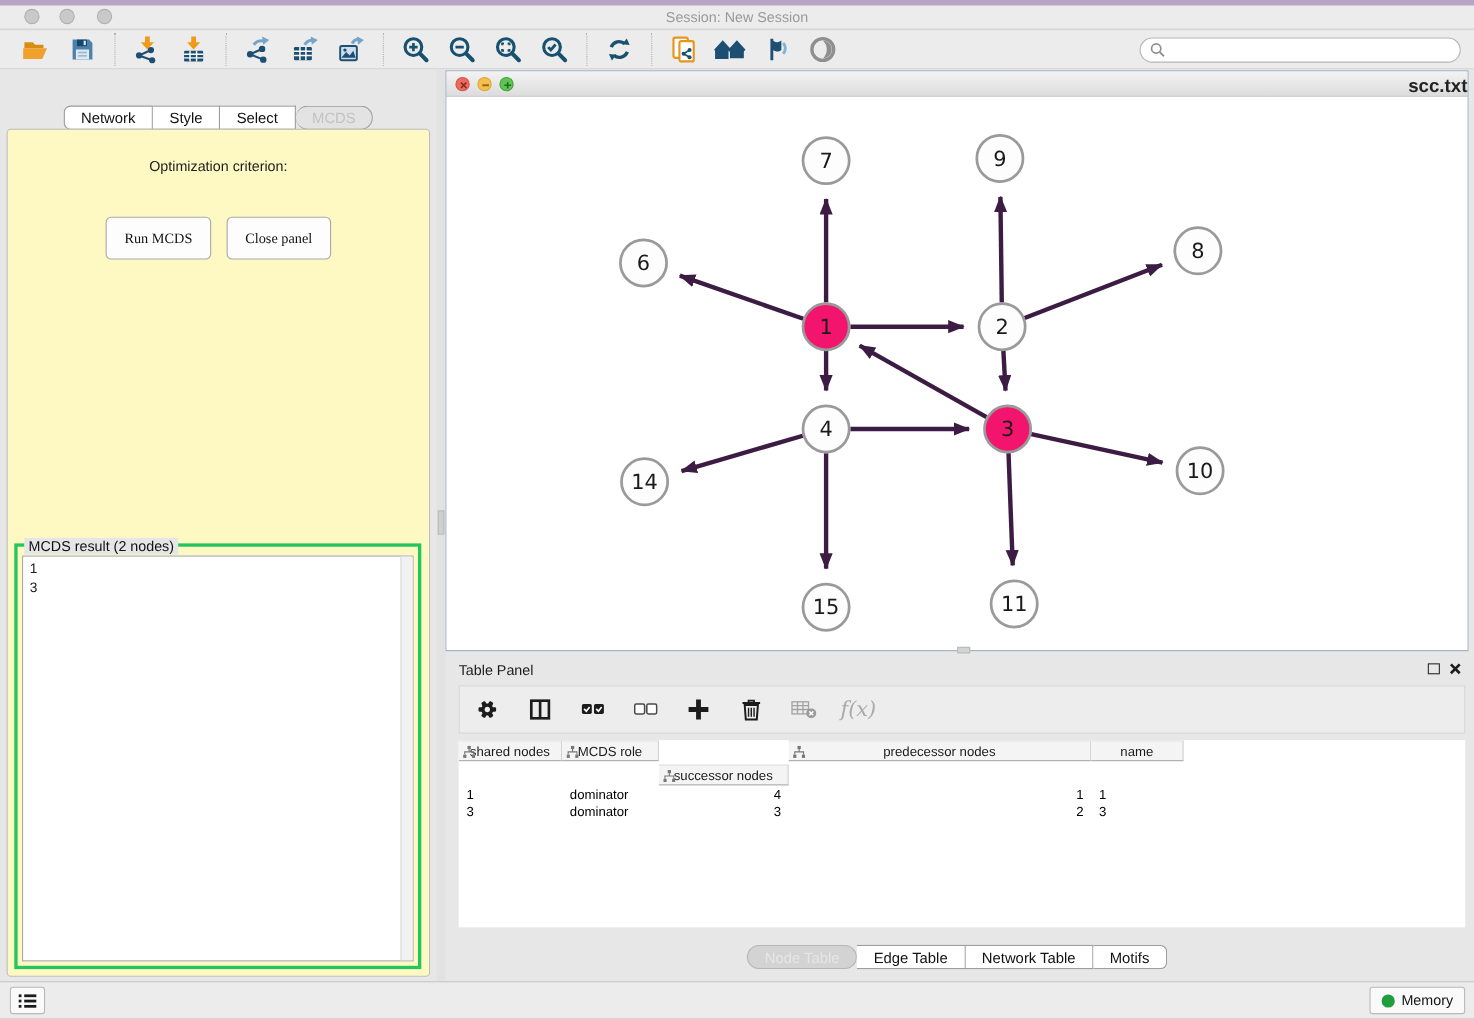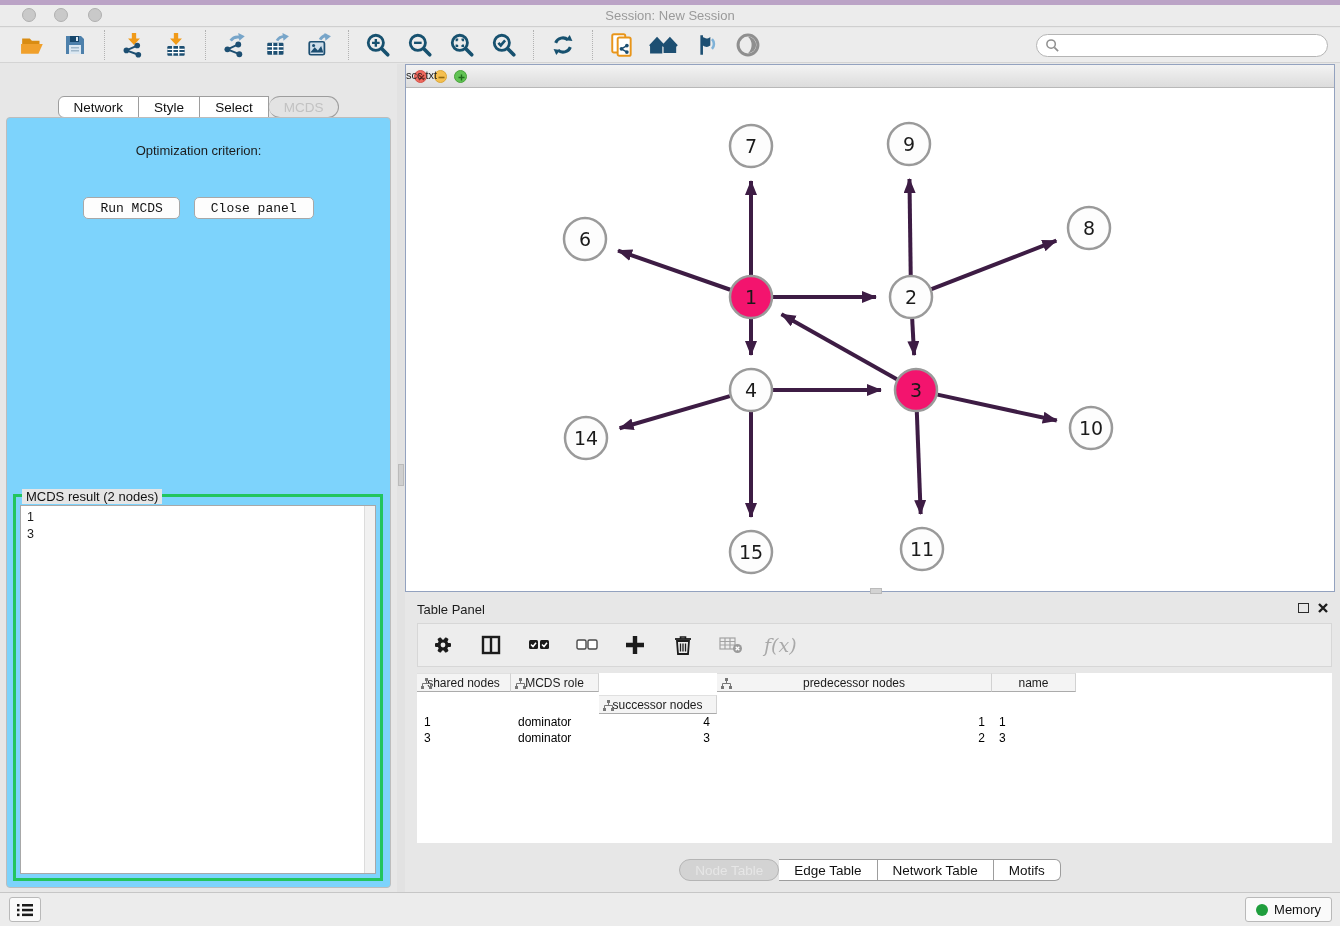--- a/index.html
+++ b/index.html
@@ -31,53 +31,53 @@
   .panel-head .ph-title{ position:absolute; left:12px; top:7px; font-size:13px; color:#1c1c1c; }
   .ph-icons{ position:absolute; right:10px; top:7px; display:flex; gap:8px; align-items:center; }
   .float-ico{ width:11px; height:10px; border:1.6px solid #2b2b2b; display:inline-block; }
   .cp-tabs{ position:absolute; top:32px; left:0; width:100%; display:flex; justify-content:center; }
   .tab{ height:22px; padding:0 15px; font-size:13.5px; display:flex; align-items:center;
         background:#fff; border:1px solid #9d9d9d; border-left:none; color:#111; }
   .tab:first-child{ border-left:1px solid #9d9d9d; border-radius:6px 0 0 6px; }
   .tab:last-child{ border-radius:0 6px 6px 0; }
   .tab.active{ background:#e3e3e3; color:#c2c2c2;border-radius:11px; }
   .cp-body{ position:absolute; top:53px; left:6px; right:6px; bottom:4px;
-            border:1px solid #bdbdbd; border-radius:4px; background:#7dd3fc; }
+            border:1px solid #bdbdbd; border-radius:4px; background:#fef9c3; }
   .opt-label{ position:absolute; top:25px; width:100%; text-align:center; font-size:13px; color:#1c1c1c; }
   .criterion{ position:absolute; top:46px; left:38px; right:36px; height:22px; background:#fff;
               border:1px solid #ababab; border-radius:4px; font-size:13px; display:flex;
               align-items:center; padding:0 10px; }
   .criterion .chev{ margin-left:auto; display:flex; flex-direction:column; gap:1px; }
   .chev i{ width:0; height:0; border-left:4px solid transparent; border-right:4px solid transparent; }
   .chev .up{ border-bottom:5px solid #333; }
   .chev .dn{ border-top:5px solid #333; }
   .cp-buttons{ position:absolute; top:79px; width:100%; display:flex; justify-content:center; gap:14px; }
-  .btn{ height:22px; padding:0 16px; background:#fdfdfd; border:1px solid #a8a8a8; border-radius:5px;
-        font-size:13px; font-family:Liberation Mono, monospace; color:#111; }
+  .btn{ height:39px; padding:0 16px; background:#fdfdfd; border:1px solid #a8a8a8; border-radius:5px;
+        font-size:13px; font-family:Liberation Serif, serif; color:#111; }
   .mcds-fieldset{ position:absolute; left:6px; right:7px; top:376px; bottom:6px;
                   border:3px solid #22c55e; }
   .mcds-legend{ position:absolute; top:-8px; left:6px; background:#e6e6e6; padding:0 4px;
                 font-size:13px; color:#111; }
   .mcds-text{ position:absolute; inset:8px 4px 4px 4px; background:#fff; border:1px solid #a8a8a8;
               font-size:12.5px; line-height:17px; padding:3px 6px; white-space:pre;
               font-family:"Liberation Sans",sans-serif; }
   .mcds-scroll{ position:absolute; top:9px; bottom:5px; right:5px; width:11px; background:#f1f1f1;
                 border-left:1px solid #dcdcdc; }
 
   
   .v-split{ position:absolute; left:397px; top:64px; width:8px; bottom:34px; background:#e2e2e2; }
   .v-split .grip{ position:absolute; left:1px; top:400px; width:6px; height:22px; background:#cfcfcf;
                   border:1px solid #bbb; }
 
   
   .net-window{ position:absolute; left:405px; top:64px; width:930px; height:528px;
                border:1px solid #93a2bf; background:#fff; }
   .net-titlebar{ position:relative; height:23px; background:linear-gradient(#f3f3f3,#dcdcdc);
                  border-bottom:1px solid #b8b8b8; }
-  .net-title{ position:absolute; width:100%; top:4px; text-align:left; font-size:11px; color:#222; }
+  .net-title{ position:absolute; width:100%; top:4px; text-align:right; font-size:17px; color:#222;font-weight:bold; }
   .mac{ position:absolute; top:5px; width:13px; height:13px; border-radius:50%; }
   .mac svg{ position:absolute; left:1px; top:1px; }
   .mac.red{ left:8px; background:#ee6a5f; border:1px solid #d5544a; }
   .mac.yellow{ left:28px; background:#f5bf4f; border:1px solid #dba838; }
   .mac.green{ left:48px; background:#61c354; border:1px solid #48a33a; }
   .net-canvas{ position:relative; width:100%; height:503px; background:#fff; }
   .bottom-grip{ position:absolute; left:50%; bottom:-3px; width:12px; height:6px; background:#d3d3d3;
                 border:1px solid #bbb; }
 
   

